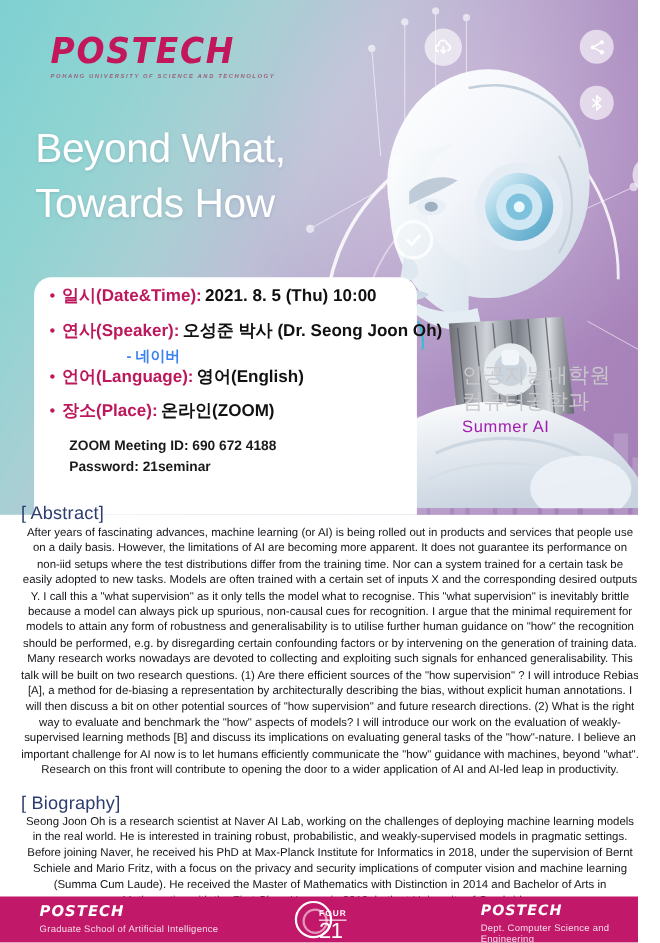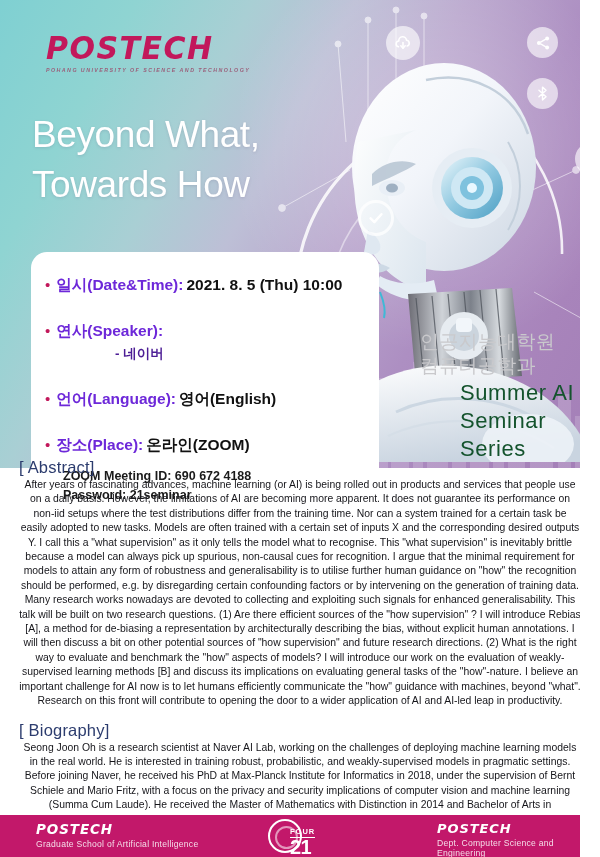--- a/index.html
+++ b/index.html
@@ -90,38 +90,38 @@
     border-top-left-radius: 16px;
     border-top-right-radius: 16px;
   }
   .info-list { padding: 10px 0 0 14px; }
   .info-row {
     display: flex; align-items: baseline;
     font-size: 15.5px; line-height: 1.0;
     margin-bottom: 15px;
   }
   .bullet { color: #C2185B; font-size: 15px; margin-right: 6px; line-height: 1; }
-  .info-label { color: #6d28d9; font-weight: 700; margin-right: 3px; white-space: nowrap; margin-top: 15px; }
+  .info-label { color: #be185d; font-weight: 700; margin-right: 3px; white-space: nowrap; }
   .info-value { color: #111111; font-weight: 700; white-space: nowrap; }
   .info-sub {
-    margin: -8px 0 13px 70px;
-    font-size: 13.5px; color: #4c1d95; font-weight: 700;
+    margin: -8px 0 2px 70px;
+    font-size: 13.5px; color: #3b82f6; font-weight: 700;
   }
   .zoom-info {
     margin: 6px 0 15px 18px;
     font-size: 12.5px; font-weight: 700; color: #1a1a1a; line-height: 1.5;
   }
 
   
   .series {
     position: absolute; left: 420px; top: 330px;
     line-height: 1.28;
   }
   .series-ko { font-size: 19px; color: #c9c9cc; font-weight: 400; letter-spacing: .3px; }
-  .series-en { font-size: 22px; color: #14532d; font-weight: 400; letter-spacing: .6px; margin-left: 40px; }
+  .series-en { font-size: 15px; color: #a21caf; font-weight: 400; letter-spacing: .6px; }
 
   
   .body-wrap { position: absolute; left: 0; top: 458px; width: 600px; padding: 0 19px; }
   .sec-head {
     font-size: 16.5px; color: #2c3c6e; font-weight: 400;
     letter-spacing: .2px; margin-bottom: 1px;
   }
   .sec-body {
     font-size: 10.4px; color: #15151a; line-height: 1.385;
     text-align: center;
@@ -158,21 +158,21 @@
   .bk-ring::after {
     content: ""; position: absolute; left: 5px; top: 5px;
     width: 19px; height: 19px; border-radius: 50%;
     border: 2px solid rgba(255,255,255,.55);
   }
   .bk-text { position: absolute; left: 22px; top: 2px; color: #fff; }
   .bk-four {
     font-size: 7.5px; font-weight: 700; letter-spacing: 1px;
     border-bottom: 1.4px solid #fff; display: inline-block; padding-bottom: .5px;
   }
-  .bk-num { font-size: 20px; font-weight: 700; line-height: .95; letter-spacing: -.5px; }
+  .bk-num { font-size: 20px; font-weight: 400; line-height: .95; letter-spacing: -.5px; }
 </style>
 </head>
 <body>
 
 <div class="poster">
 
   <div class="hero">
     <div class="hero-glow"></div>
 
     <svg class="skyline" viewBox="0 0 350 150">
@@ -348,35 +348,35 @@
     <div class="hero-title">
       <div>Beyond What,</div>
       <div>Towards How</div>
     </div>
   </div>
 
   <div class="series">
     <div class="series-ko">인공지능대학원</div>
     <div class="series-ko">컴퓨터공학과</div>
     <div class="series-en">Summer AI</div>
-    <div class="series-en">Seminar Series</div>
   </div>
 
   <div class="info-card">
     <div class="info-list">
 
       <div class="info-row">
         <span class="bullet">•</span>
         <span class="info-label">일시(Date&amp;Time):</span>
         <span class="info-value">2021. 8. 5 (Thu) 10:00</span>
       </div>
 
       <div class="info-row">
         <span class="bullet">•</span>
         <span class="info-label">연사(Speaker):</span>
+        <span class="info-value">오성준 박사 (Dr. Seong Joon Oh)</span>
       </div>
       <div class="info-sub">- 네이버</div>
 
       <div class="info-row">
         <span class="bullet">•</span>
         <span class="info-label">언어(Language):</span>
         <span class="info-value">영어(English)</span>
       </div>
 
       <div class="info-row">

